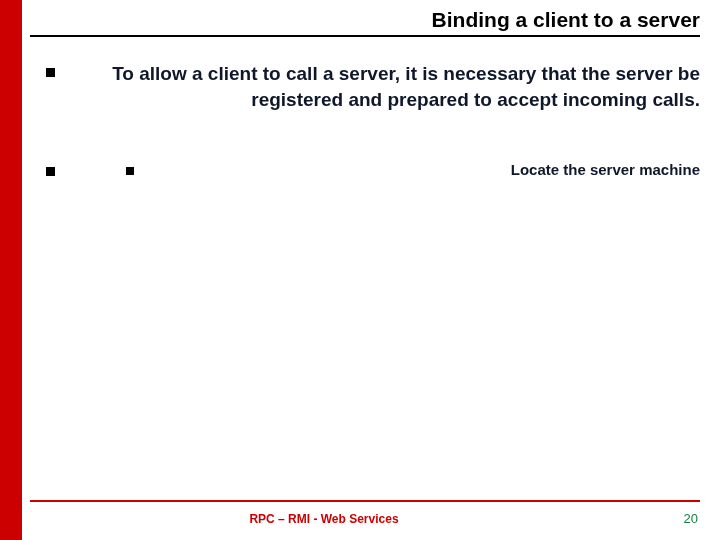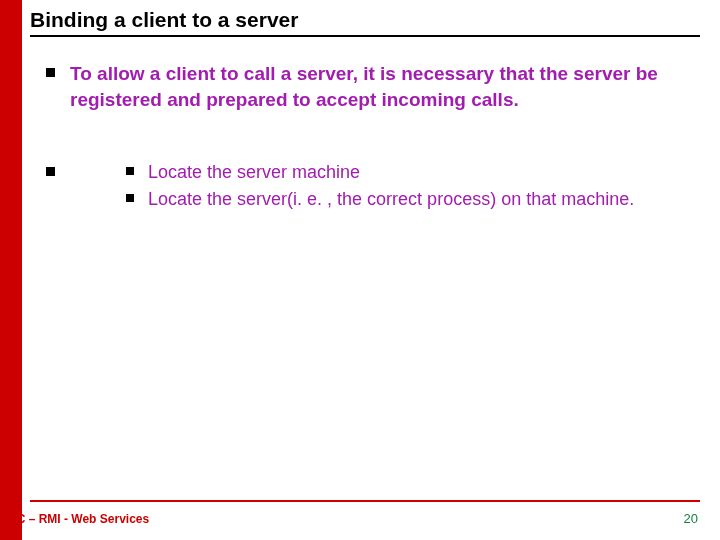--- a/index.html
+++ b/index.html
@@ -1,15 +1,15 @@
 <!DOCTYPE html>
 <html><head>
   <meta charset="utf-8">
   <style>
-    * { box-sizing: border-box; margin: 0; padding: 0; }
+    * { box-sizing: border-box; margin: 0; padding: 0; text-align: right; }
     html, body { width: 720px; height: 540px; overflow: hidden; }
     body { font-family: Arial, Helvetica, sans-serif; background: #fff; position: relative; }
 
     .sidebar {
       position: absolute;
       left: 0; top: 0;
       width: 22px;
       height: 540px;
       background: #cc0000;
     }
@@ -39,21 +39,21 @@
       padding-left: 16px;
     }
 
     .bullet-list li {
       position: relative;
       padding-left: 24px;
       margin-bottom: 48px;
       font-size: 19px;
       font-weight: bold;
       line-height: 1.35;
-      color: #a21caf;
+      color: #0f172a;
     }
 
     .bullet-list li::before {
       content: "";
       position: absolute;
       left: 0;
       top: 7px;
       width: 9px;
       height: 9px;
       background: #000;
@@ -62,22 +62,22 @@
     .sub-bullet-list {
       list-style: none;
       padding-left: 56px;
       margin-top: 4px;
     }
 
     .sub-bullet-list li {
       position: relative;
       padding-left: 22px;
       margin-bottom: 2px;
-      font-size: 18px;
-      font-weight: normal;
+      font-size: 15px;
+      font-weight: bold;
       line-height: 1.35;
     }
 
     .sub-bullet-list li::before {
       content: "";
       position: absolute;
       left: 0;
       top: 7px;
       width: 8px;
       height: 8px;
@@ -90,20 +90,21 @@
       right: 20px;
       bottom: 38px;
       border-top: 2px solid #cc0000;
     }
 
     .footer-center {
       position: absolute;
       bottom: 14px;
       left: 0;
       width: 648px;
+      text-align: center;
       font-size: 12px;
       font-weight: bold;
       color: #cc0000;
     }
 
     .footer-right {
       position: absolute;
       bottom: 14px;
       right: 22px;
       font-size: 13px;
@@ -121,23 +122,20 @@
 
   <ul class="bullet-list">
     <li>
       <span>To allow a client to call a server, it is necessary that the server be registered and prepared to accept incoming calls.</span>
     </li>
     <li>
       <ul class="sub-bullet-list">
         <li>
           <span>Locate the server machine</span>
         </li>
-        <li>
-          <span>Locate the server(i. e. , the correct process) on that machine.</span>
-        </li>
       </ul>
     </li>
   </ul>
 </div>
 
 <div class="footer-line"></div>
 <div class="footer-center">RPC – RMI - Web Services</div>
 <div class="footer-right">20</div>
 
 </body></html>

